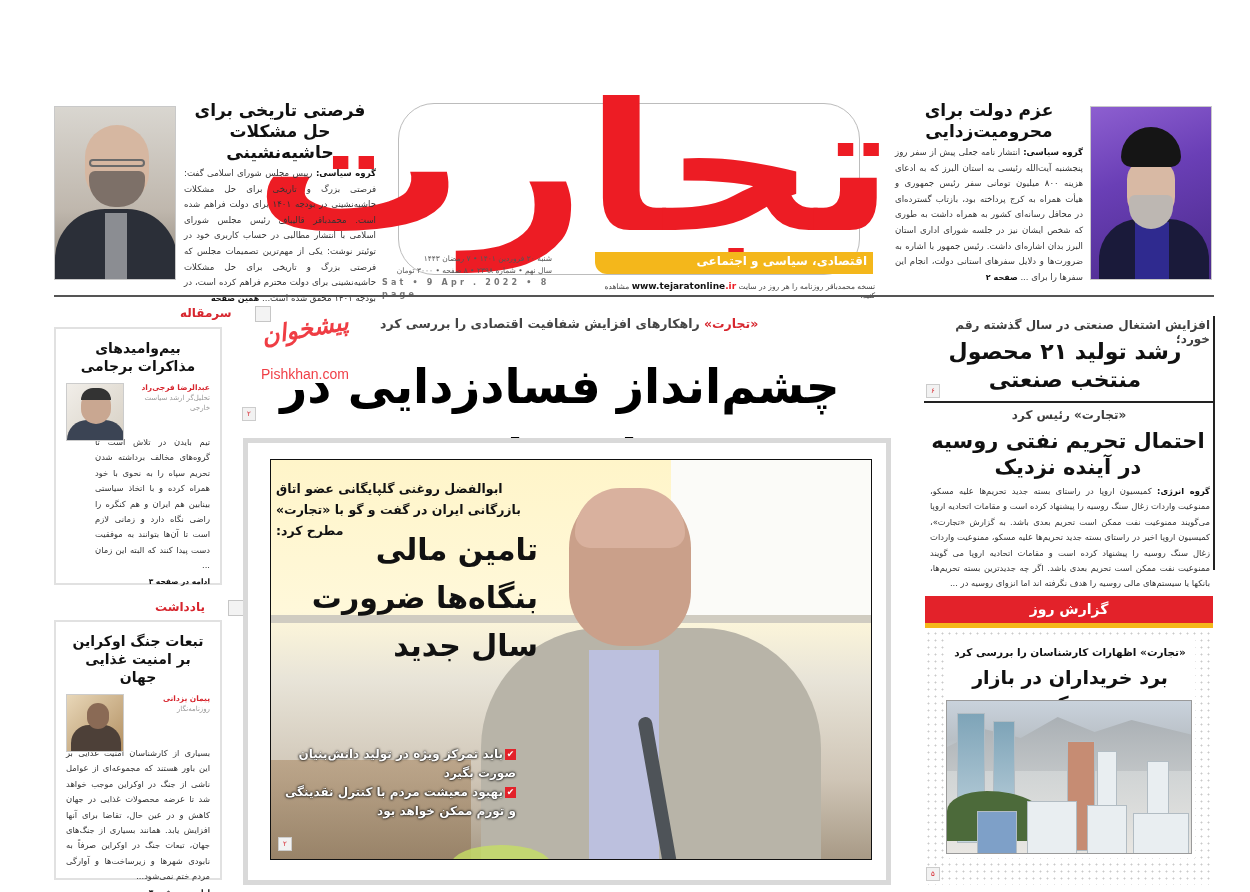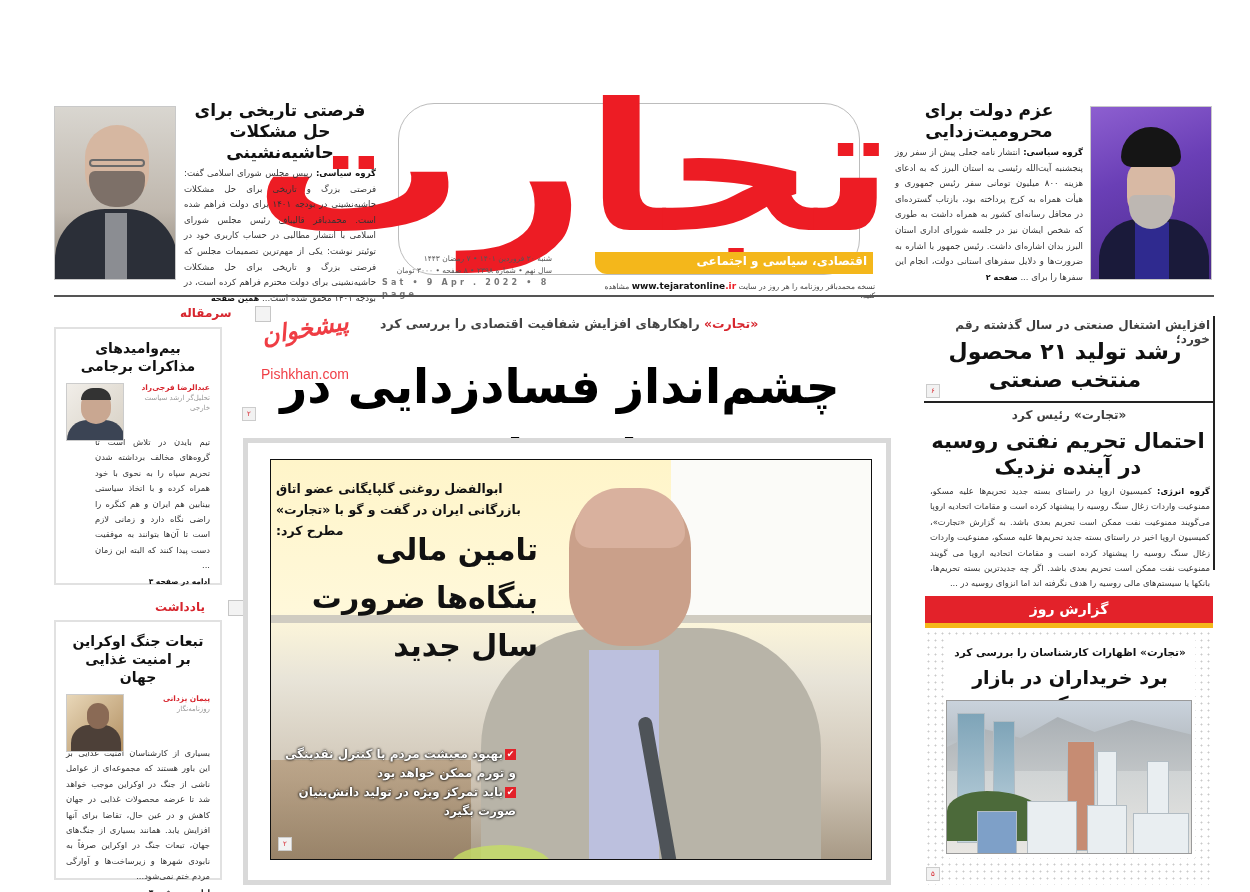--- a/index.html
+++ b/index.html
@@ -225,22 +225,22 @@
   <div class="fp-suit"></div>
   <div class="fp-shirt"></div>
   <div class="fp-head"></div>
   <div class="fp-head-top"></div>
   <div class="fp-mic"></div>
   <div class="fp-green"></div>
 </div>
 <div class="fp-kicker">ابوالفضل روغنی گلپایگانی عضو اتاق بازرگانی ایران در گفت و گو با «تجارت» مطرح کرد:</div>
 <div class="fp-hl">تامین مالی بنگاه‌ها ضرورت سال جدید</div>
 <ul class="fp-bullets">
+  <li><span class="check">✔</span><span>باید تمرکز ویژه در تولید دانش‌بنیان صورت بگیرد</span></li>
   <li><span class="check">✔</span><span>بهبود معیشت مردم با کنترل نقدینگی و تورم ممکن خواهد بود</span></li>
-  <li><span class="check">✔</span><span>باید تمرکز ویژه در تولید دانش‌بنیان صورت بگیرد</span></li>
 </ul>
 <div class="page-chip" style="left:278px; top:837px;">۲</div>
 
 <div class="right-vline"></div>
 
 <div class="rc-kicker" style="left:924px; top:318px; width:290px; text-align:right; padding-right:4px;">افزایش اشتغال صنعتی در سال گذشته رقم خورد؛</div>
 <div class="rc-hl" style="left:930px; top:338px; width:270px; font-size:22px; line-height:28px;">رشد تولید ۲۱ محصول منتخب صنعتی</div>
 <div class="page-chip" style="left:926px; top:384px;">۶</div>
 
 <div class="rc-sep"></div>

